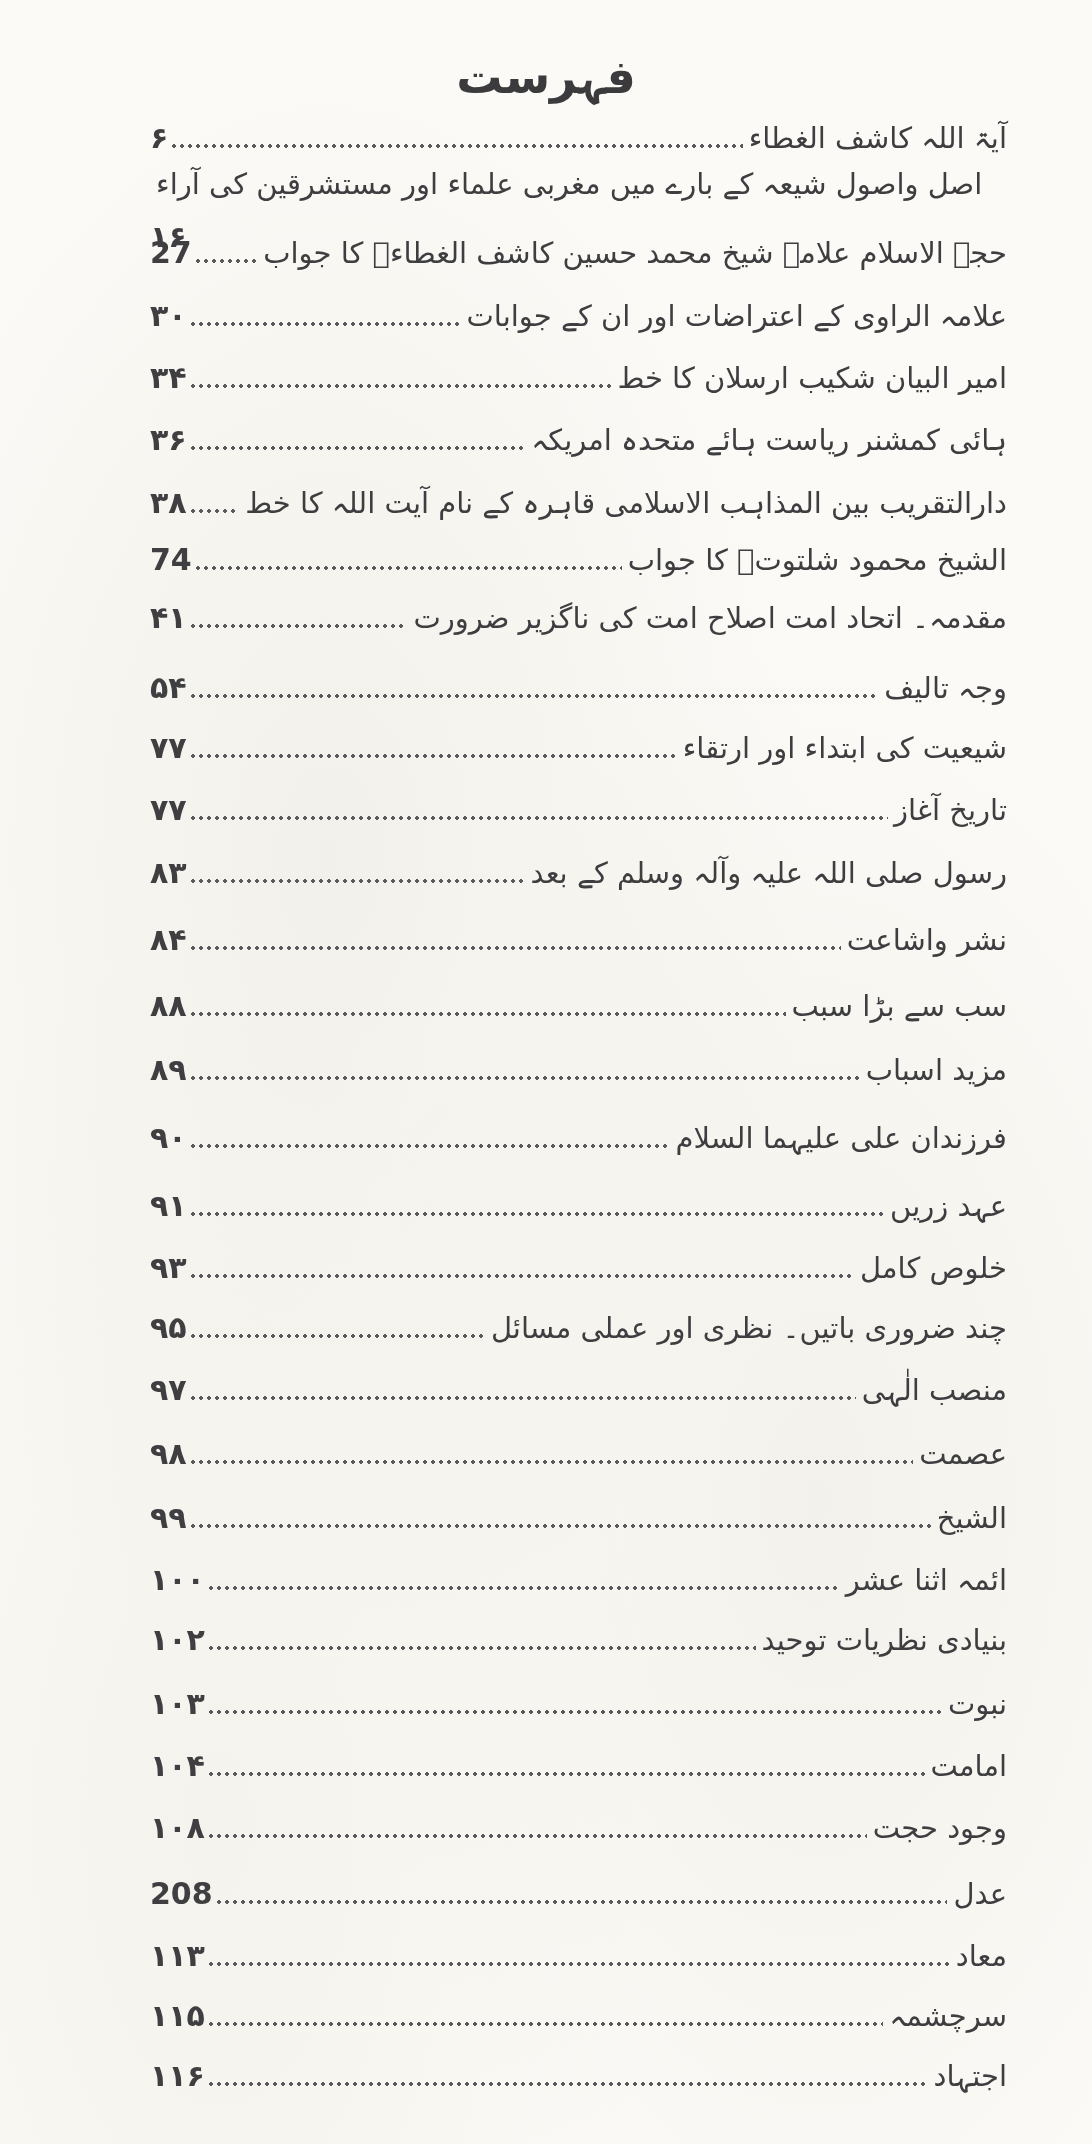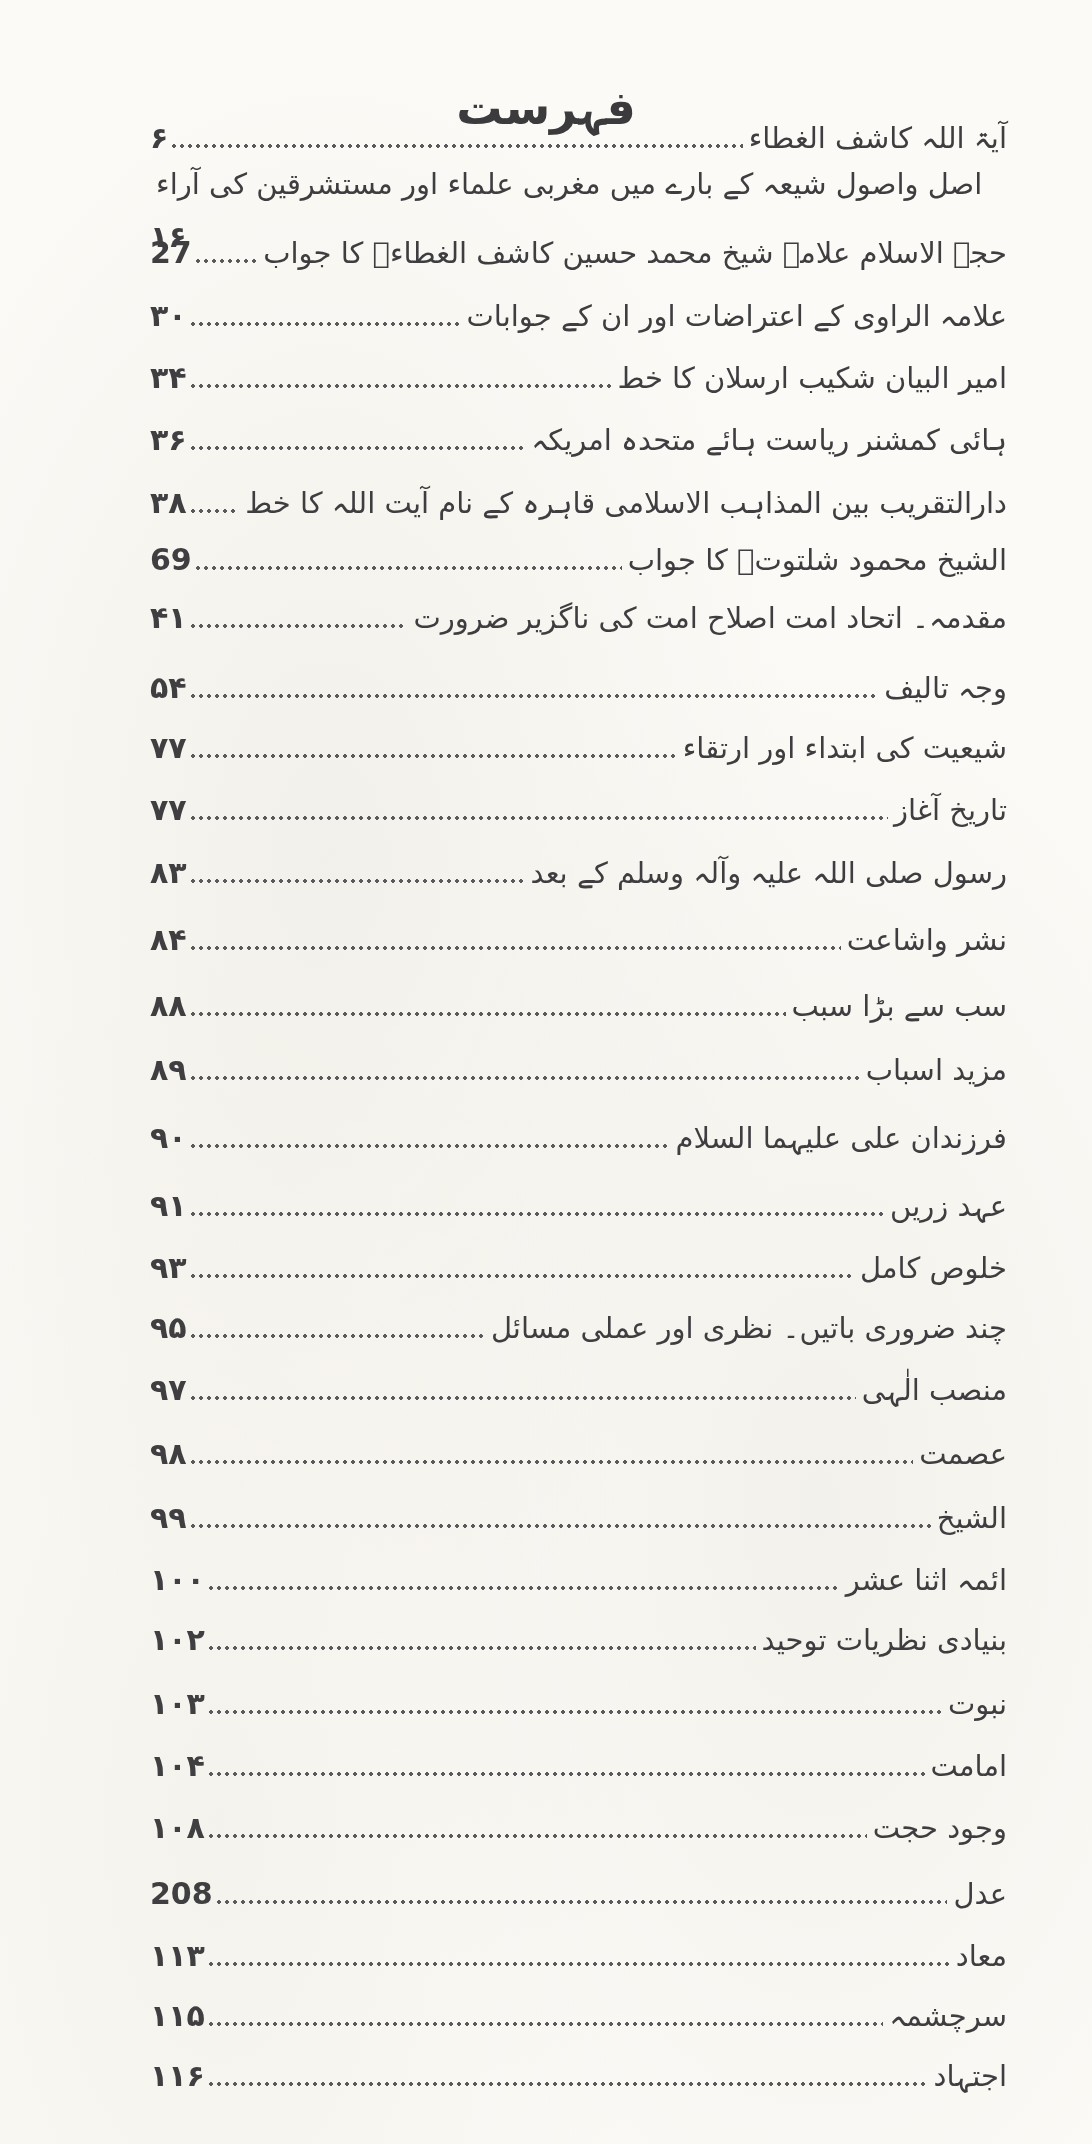--- a/index.html
+++ b/index.html
@@ -29,21 +29,20 @@
       position: absolute;
       top: 50px;
       left: 0;
       width: 1092px;
       text-align: center;
       direction: rtl;
       font-size: 46px;
       font-weight: bold;
       color: #3b3a3c;
       letter-spacing: 1px;
-      margin-top: 31px;
     }
     .toc {
       position: absolute;
       top: 0;
       left: 0;
       width: 1092px;
     }
     .entry {
       position: absolute;
       height: 50px;
@@ -119,21 +118,21 @@
       <span class="page-num">۳۶</span>
     </div>
     <div class="entry" style="top:475px; right:85px; left:150px;">
       <span class="label">دارالتقریب بین المذاہب الاسلامی قاہرہ کے نام آیت اللہ کا خط</span>
       <span class="leader"></span>
       <span class="page-num">۳۸</span>
     </div>
     <div class="entry" style="top:532px; right:85px; left:150px;">
       <span class="label">الشیخ محمود شلتوتؒ کا جواب</span>
       <span class="leader"></span>
-      <span class="page-num">69</span>
+      <span class="page-num">74</span>
     </div>
     <div class="entry" style="top:590px; right:85px; left:150px;">
       <span class="label">مقدمہ۔ اتحاد امت اصلاح امت کی ناگزیر ضرورت</span>
       <span class="leader"></span>
       <span class="page-num">۴۱</span>
     </div>
     <div class="entry" style="top:660px; right:85px; left:150px;">
       <span class="label">وجہ تالیف</span>
       <span class="leader"></span>
       <span class="page-num">۵۴</span>

